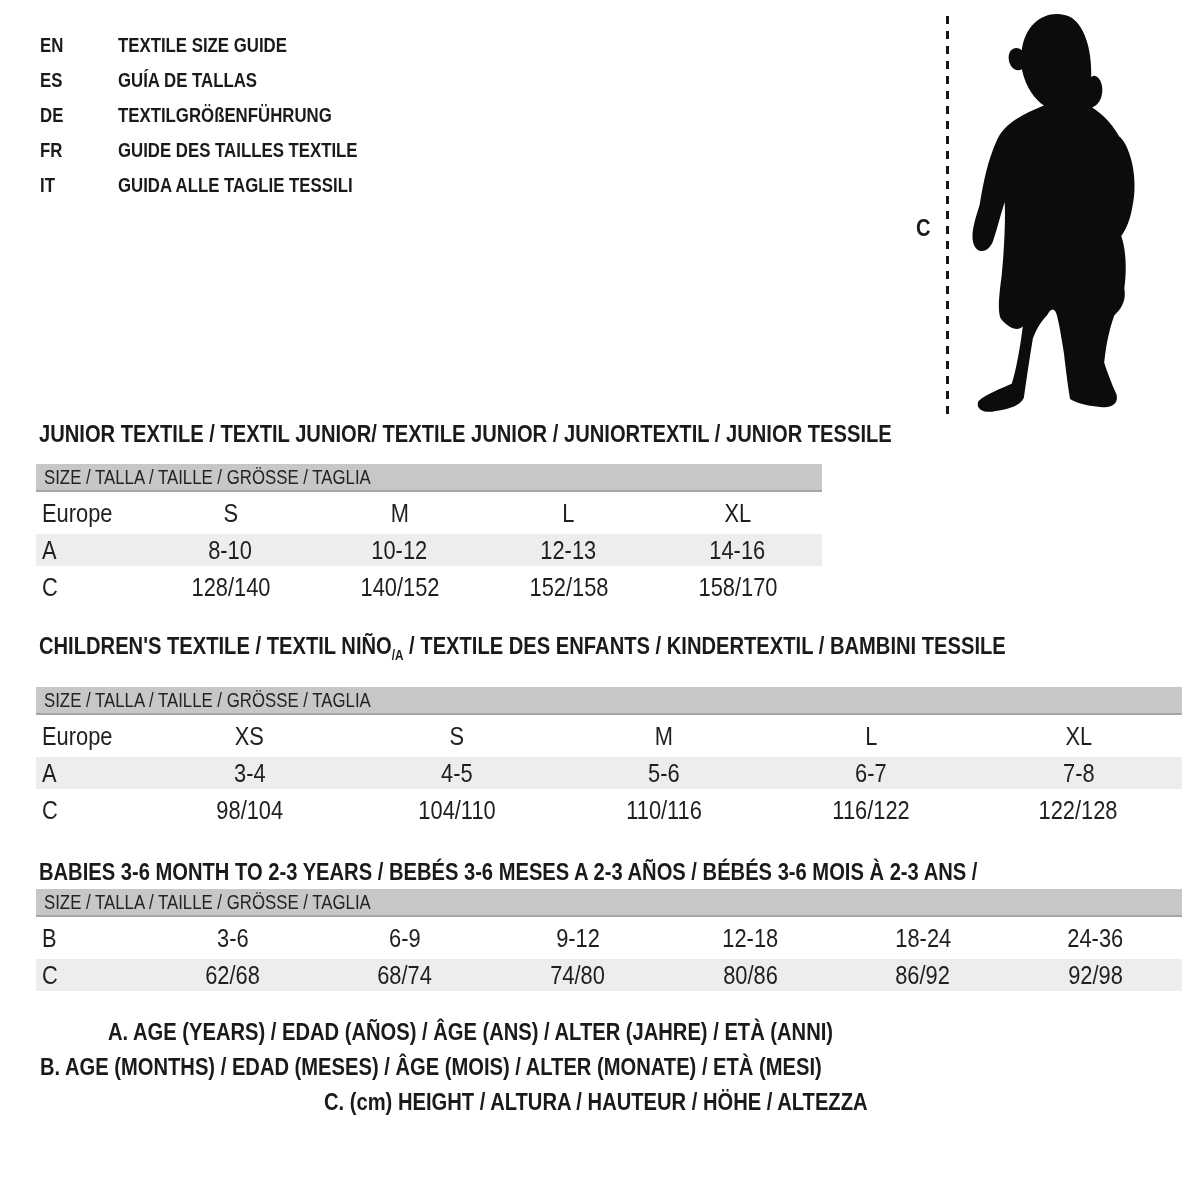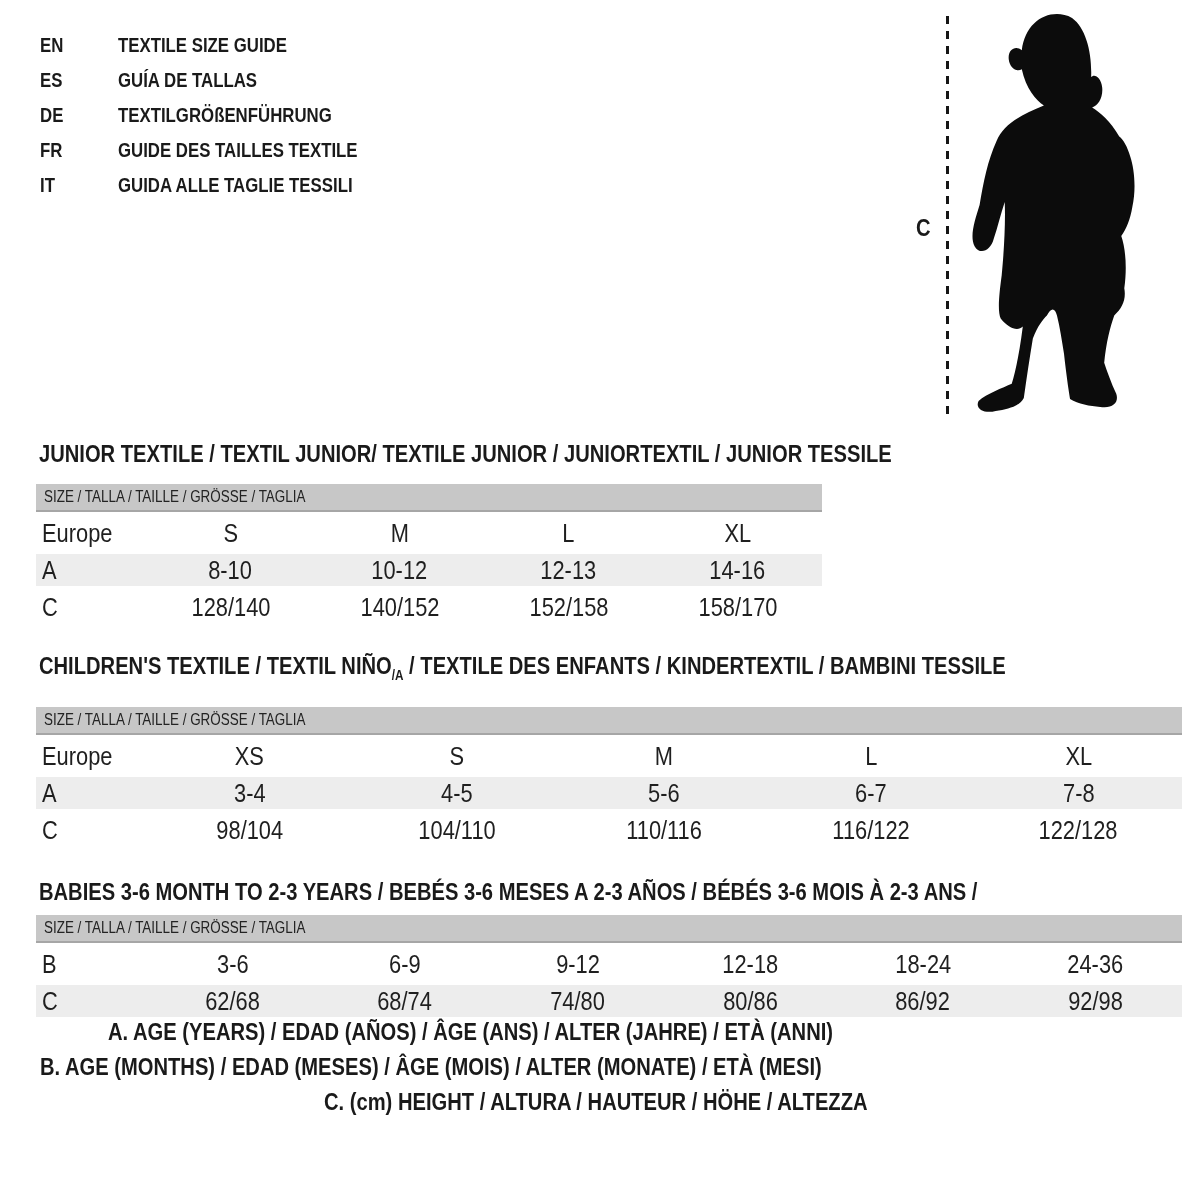--- a/index.html
+++ b/index.html
@@ -16,34 +16,34 @@
   .lang-row { display:flex; font-weight:700; font-size:20px; line-height:35px; }
   .lang-row .code { width:78px; }
 
   
   #figure-c-label { position:absolute; left:916px; top:214px; font-weight:700; font-size:24px; line-height:28px; }
   #height-dash { position:absolute; left:946px; top:16px; width:3px; height:400px;
     background:repeating-linear-gradient(to bottom,#161616 0 8px,transparent 8px 15px); }
   #baby-svg { position:absolute; left:962px; top:8px; width:204px; height:412px; }
 
   
-  #sections { position:absolute; left:36px; top:436px; width:1146px; }
+  #sections { position:absolute; left:36px; top:416px; width:1146px; }
   .title-line { font-weight:700; font-size:24px; line-height:35px; padding-left:3px; }
   .title-line .sub { font-size:14px; vertical-align:-6px; }
   .size-table { width:1146px; }
   .sec-junior .size-table { width:786px; }
 
   .sec-junior  .title-block { margin-bottom:13px; }
   .sec-junior  { margin-bottom:25px; }
   .sec-children .title-block { margin-bottom:14px; }
   .sec-children { margin-bottom:28px; }
-  .sec-babies  .title-block { margin-bottom:6px; }
+  .sec-babies  .title-block { }
 
   .size-bar { height:28px; background:#c7c7c7; border-bottom:2px solid #a6a6a6;
-    display:flex; align-items:center; padding-left:8px; font-size:16px; color:#232323; }
+    display:flex; align-items:center; padding-left:8px; font-size:20px; color:#232323; }
   .row { display:flex; align-items:center; height:32px; margin-top:5px; font-size:26px; color:#1f1f1f; }
   .size-table .row:first-of-type { margin-top:2px; }
   .row.shaded { background:#ededed; }
   .row .label { width:110px; padding-left:6px; }
   .row .cell { flex:1; display:flex; justify-content:center; align-items:center; }
 
   
   #footnotes { position:absolute; left:36px; top:1014px;text-align:right; }
   .foot-line { font-weight:700; font-size:24px; line-height:35px; padding-left:4px; }
 </style>

